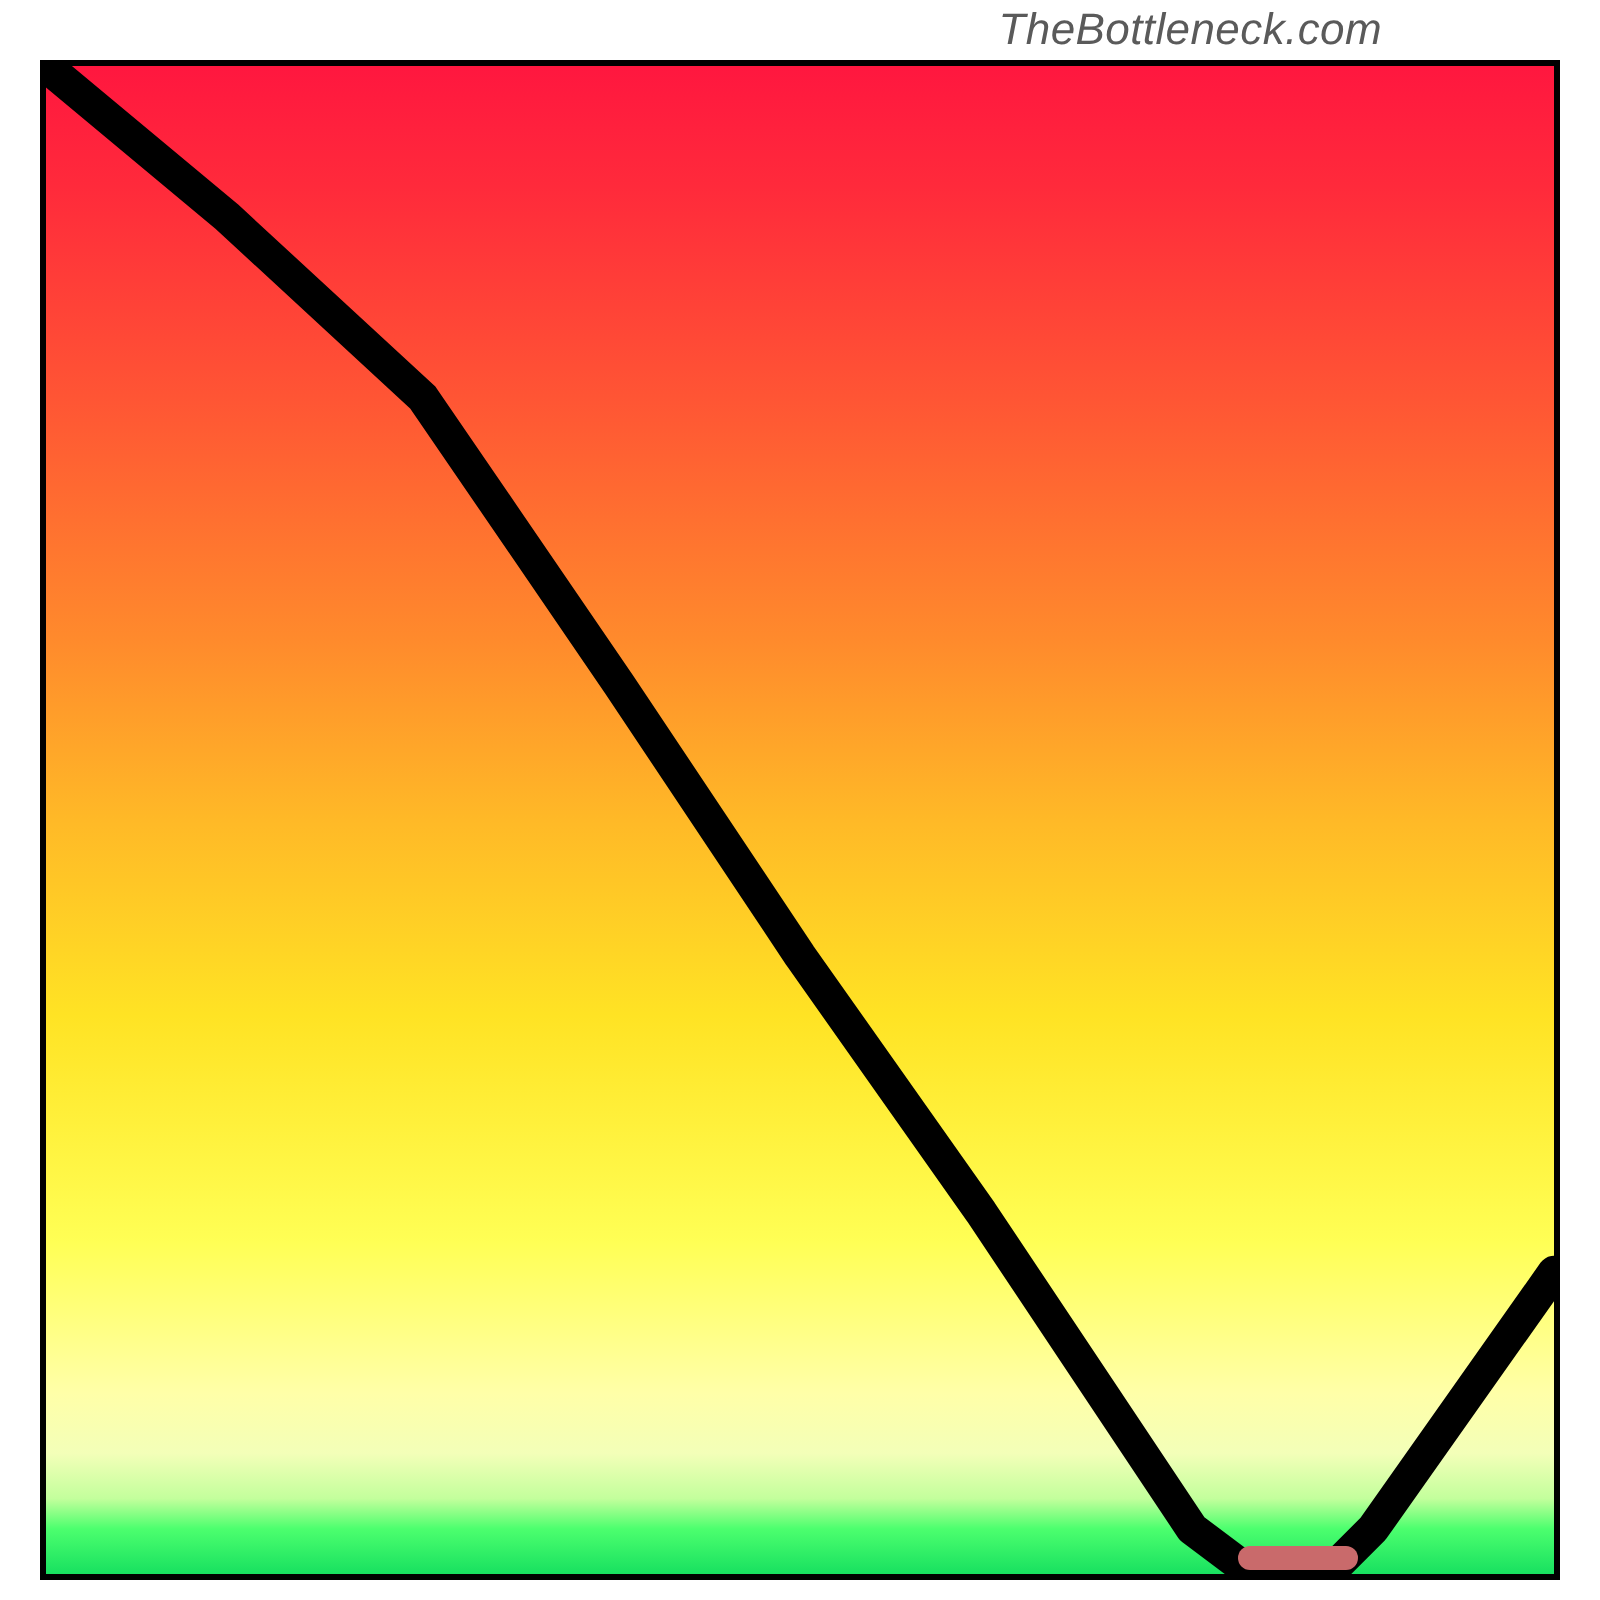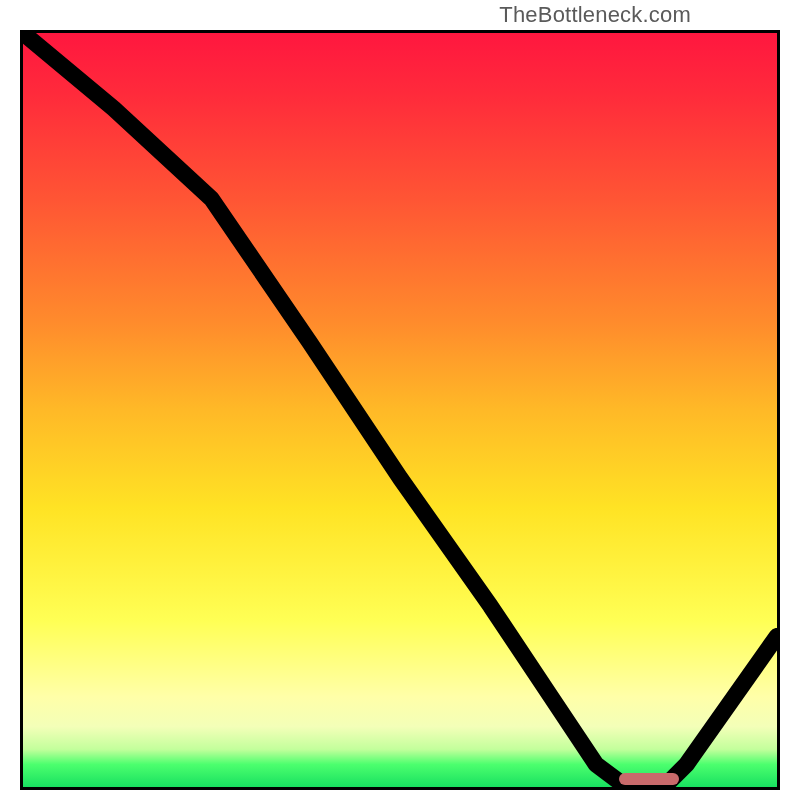--- a/index.html
+++ b/index.html
@@ -7,20 +7,21 @@
     padding: 0;
     width: 800px;
     height: 800px;
     background: #ffffff;
     font-family: Arial, Helvetica, sans-serif;
   }
   .container {
     position: relative;
     width: 699px;
     height: 800px;
+    font-style: italic;
   }
   .watermark {
     position: absolute;
     top: 2px;
     right: 8px;
     font-size: 22px;
     color: #5a5a5a;
     font-weight: 500;
     letter-spacing: 0.2px;
   }

